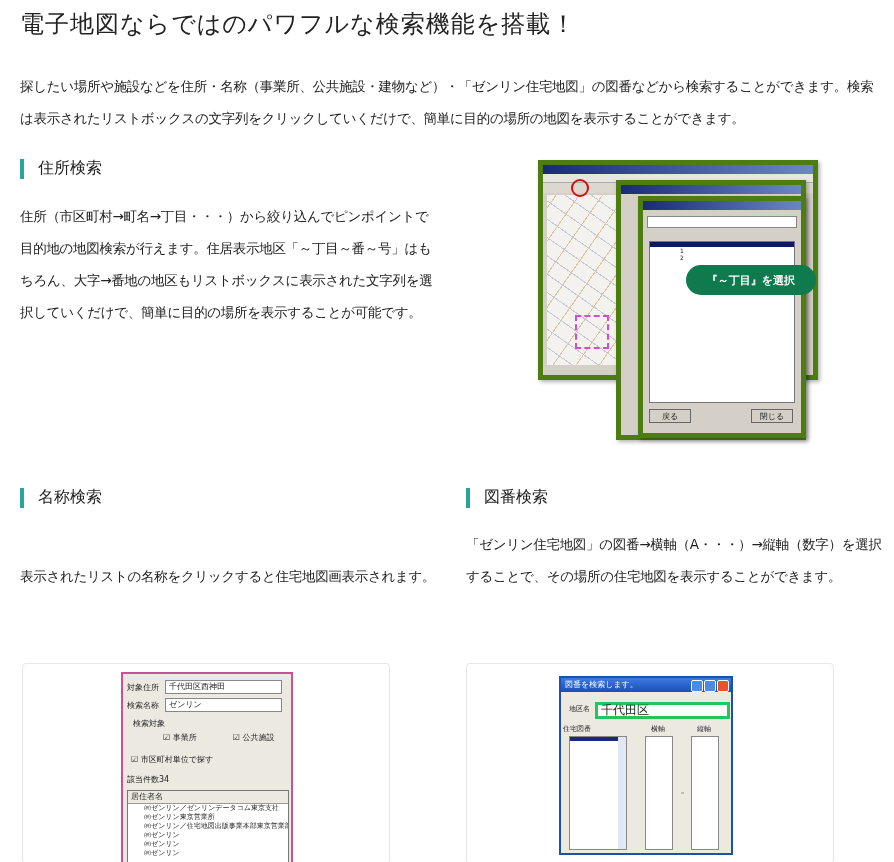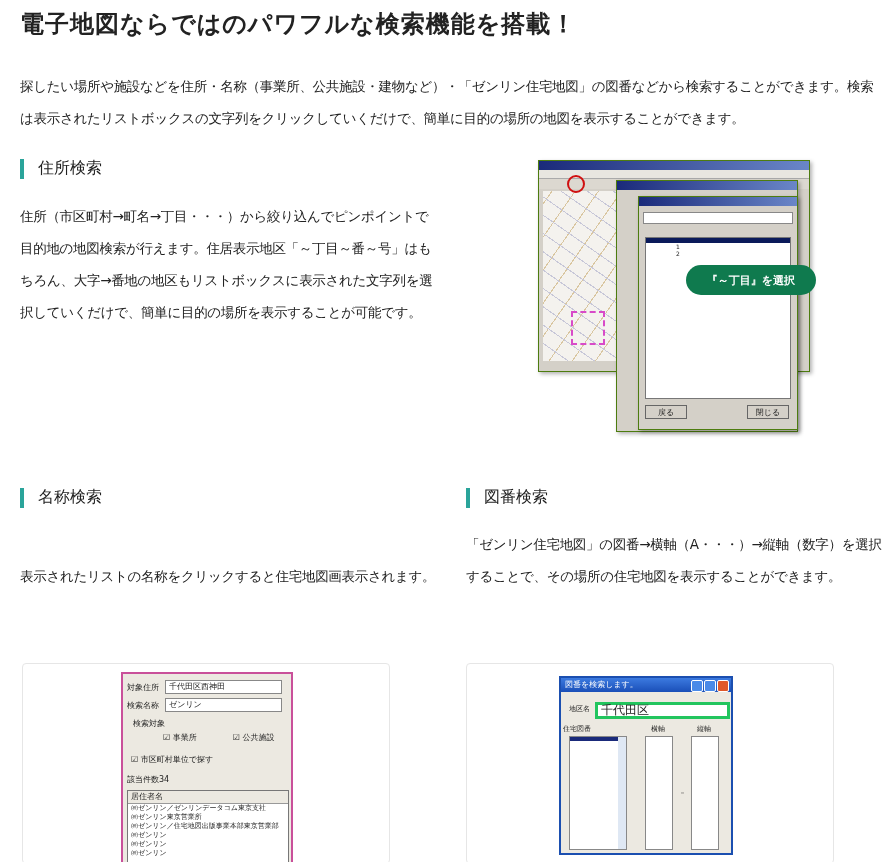--- a/index.html
+++ b/index.html
@@ -1,26 +1,26 @@
 <!DOCTYPE html>
 <html><head>
   <meta charset="utf-8">
   <style>
     html, body { margin:0; padding:0; background:#ffffff; }
     body { width:894px; height:862px; position:relative; overflow:hidden;
            font-family:"DejaVu Sans", "Liberation Sans", sans-serif; color:#222; }
-    .title { position:absolute; left:20px; top:8px; font-size:24px; letter-spacing:1px; color:#222; font-weight:bold; margin:0; }
+    .title { position:absolute; left:20px; top:8px; font-size:24px; letter-spacing:1px; color:#222; font-weight:normal; margin:0; }
     .intro { position:absolute; left:20px; top:70px; width:860px; font-size:13.5px; line-height:32px; color:#222; letter-spacing:-0.3px; margin:0; }
     .sec-head { position:absolute; display:flex; align-items:flex-end; font-size:16px; color:#222; }
     .sec-head .bar { width:4px; height:20px; background:#2aa49a; margin-right:14px; }
     .body-text { position:absolute; font-size:13.5px; line-height:32px; color:#222; margin:0; letter-spacing:-0.3px; }
 
     
     .shot1 { position:absolute; left:538px; top:160px; width:280px; height:270px; }
-    .win { position:absolute; background:#d4d0c8; border:1px solid #4d7c0f; box-shadow:2px 2px 4px rgba(0,0,0,0.3); }
+    .win { position:absolute; background:#d4d0c8; border:5px solid #4d7c0f; box-shadow:2px 2px 4px rgba(0,0,0,0.3); }
     .win .tb { height:9px; background:linear-gradient(90deg,#1a2a7a,#6a86c8); }
     .map { position:absolute; left:4px; top:30px; width:75px; height:170px;
            background:
              repeating-linear-gradient(35deg, transparent 0 14px, #c7c7d8 14px 15px),
              repeating-linear-gradient(-55deg, transparent 0 18px, #d9c6a0 18px 19px),
              #f4f2ee; }
     .map .pink { position:absolute; left:28px; top:120px; width:30px; height:30px; border:2px dashed #d84ac8; }
     .red-circle { position:absolute; left:28px; top:14px; width:14px; height:14px; border:2px solid #d01010; border-radius:50%; }
     .listbox { position:absolute; background:#fff; border:1px solid #777; }
     .selrow { height:5px; background:#0a1a5a; }
@@ -30,21 +30,21 @@
 
     
     .card { position:absolute; top:663px; width:366px; height:199px; border:1px solid #e6e6e6; border-radius:4px; background:#fff; overflow:hidden; }
     .card1 { left:22px; }
     .card2 { left:466px; }
     .dlg-a { position:absolute; left:98px; top:8px; width:168px; height:195px; border:2px solid #c9509a; background:#ece9e1; font-size:8px; }
     .dlg-a .row { position:absolute; left:4px; display:flex; align-items:center; gap:6px; }
     .dlg-a .inp { background:#fff; border:1px solid #888; height:12px; width:112px; padding-left:3px; font-size:8px; line-height:12px; }
     .dlg-a .list { position:absolute; left:4px; top:116px; width:160px; height:80px; background:#fff; border:1px solid #777; }
     .dlg-a .list .hdr { height:12px; background:#ece9e1; border-bottom:1px solid #999; padding-left:3px; font-size:8px; line-height:12px; }
-    .dlg-a .list .li { font-size:7px; line-height:9px; padding-left:3px; white-space:nowrap; overflow:hidden; }
+    .dlg-a .list .li { font-size:7px; line-height:9px; padding-left:16px; white-space:nowrap; overflow:hidden; }
     .dlg-b { position:absolute; left:92px; top:12px; width:170px; height:175px; background:#ece9e1; border:2px solid #1b4fb0; font-size:8px; }
     .dlg-b .tb { height:14px; background:linear-gradient(180deg,#3c7ae0,#1a4fb8); color:#fff; font-size:8px; line-height:14px; padding-left:4px; position:relative; }
     .dlg-b .tb .ctl { position:absolute; top:2px; width:10px; height:10px; border-radius:2px; }
     .dlg-b .combo { position:absolute; left:34px; top:24px; width:126px; height:11px; background:#fff; border:3px solid #22c55e; font-size:12px; line-height:11px; padding-left:3px; }
     .dlg-b .lbl { position:absolute; font-size:7px; }
     .dlg-b .lb { position:absolute; background:#fff; border:1px solid #888; }
   </style>
 </head>
 <body>
 

